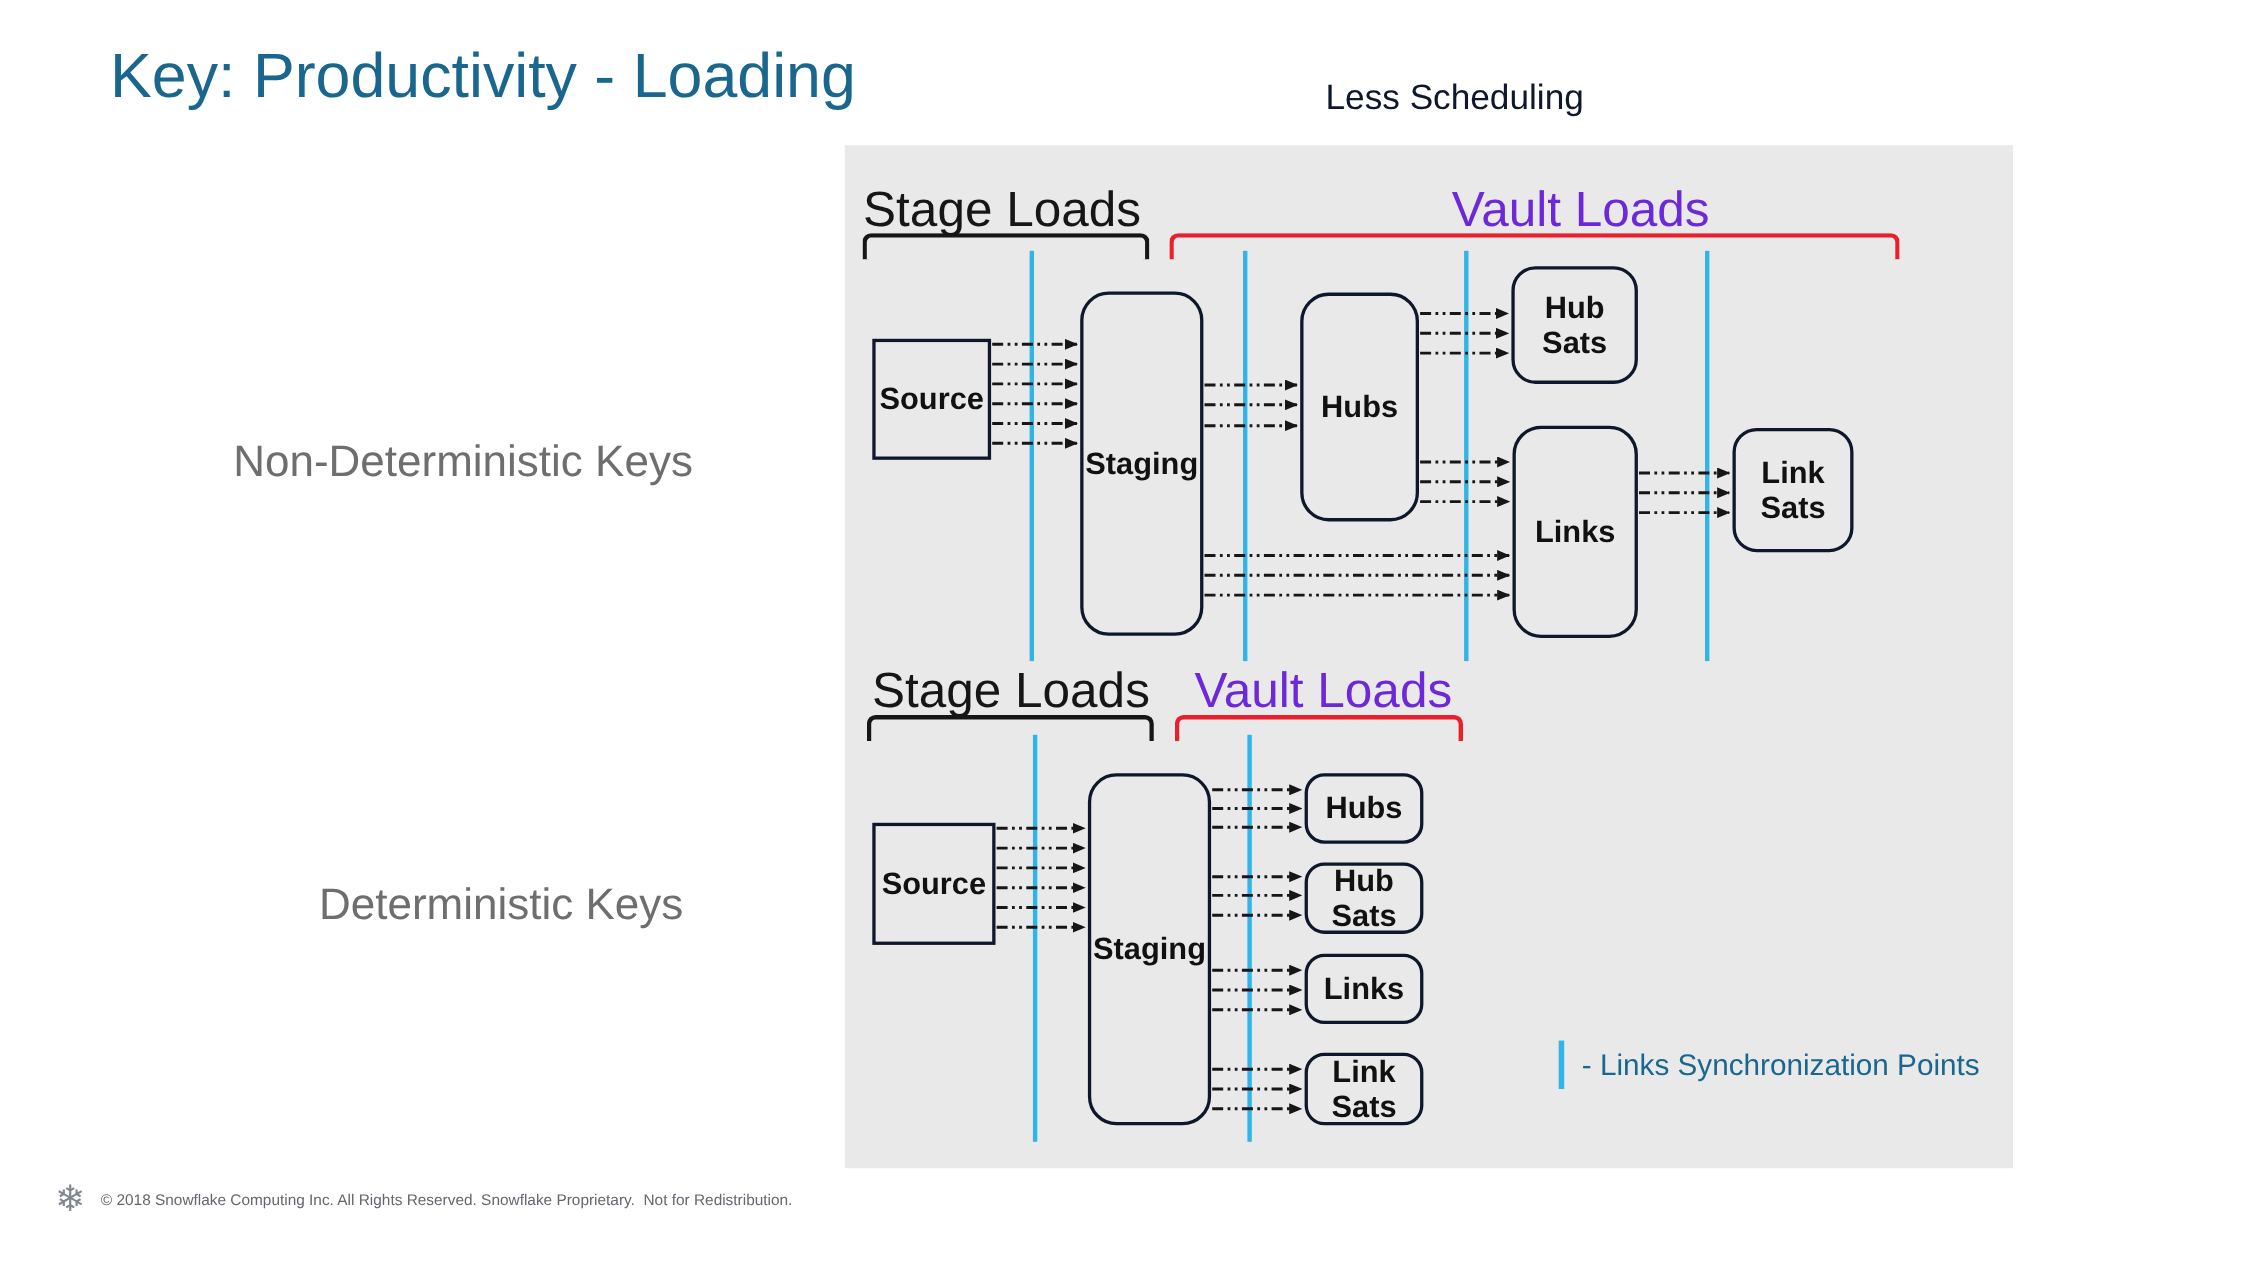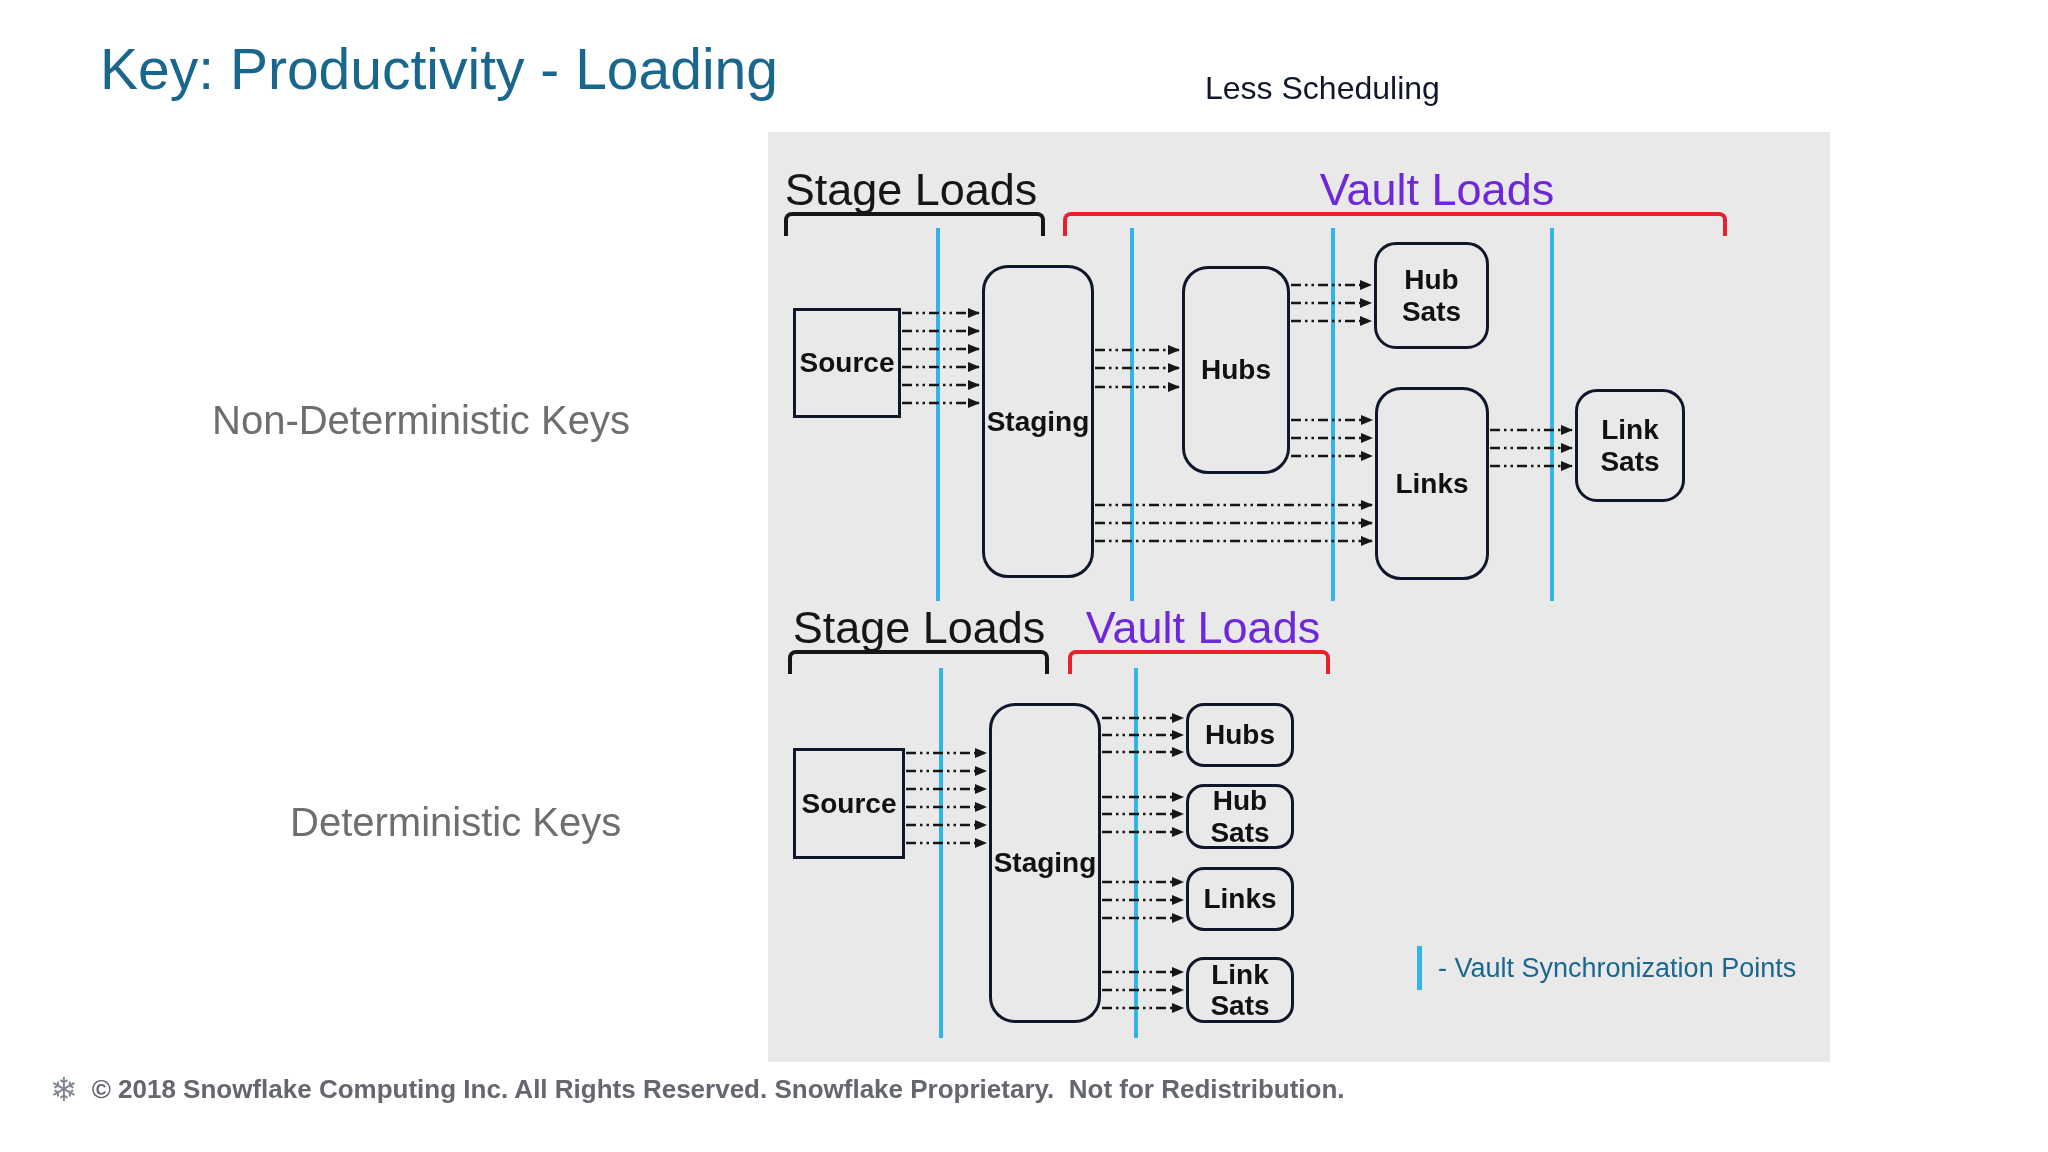--- a/index.html
+++ b/index.html
@@ -34,21 +34,21 @@
   }
   .r26{border-radius:26px;}
   .r22{border-radius:22px;}
   .r18{border-radius:18px;}
   #arrow-svg{left:0;top:0;z-index:2;pointer-events:none;}
   .legend{left:1417px;top:946px;display:flex;align-items:center;z-index:3;}
   .legend-bar{width:5px;height:44px;background:#2FB5E8;margin-right:16px;}
   .legend-text{font-size:27px;color:#19678F;white-space:pre;}
   .footer{left:50px;top:1070px;display:flex;align-items:center;z-index:3;}
   .snowflake{font-size:33px;color:#81868F;margin-right:14px;}
-  .footer-text{font-size:26px;color:#64676D;white-space:pre;font-weight:bold;}
+  .footer-text{font-size:14px;color:#64676D;white-space:pre;}
 </style>
 </head>
 <body>
 
 <div class="slide">
 
   <div class="abs title">Key: Productivity - Loading</div>
   <div class="abs subtitle">Less Scheduling</div>
 
   <div class="abs panel"></div>
@@ -136,21 +136,21 @@
         <line x1="1102" y1="900" x2="1183" y2="900" marker-end="url(#ah)"></line>
         <line x1="1102" y1="918" x2="1183" y2="918" marker-end="url(#ah)"></line>
         <line x1="1102" y1="972" x2="1183" y2="972" marker-end="url(#ah)"></line>
         <line x1="1102" y1="990" x2="1183" y2="990" marker-end="url(#ah)"></line>
         <line x1="1102" y1="1008" x2="1183" y2="1008" marker-end="url(#ah)"></line>
       </g>
   </svg>
 
   <div class="abs legend">
     <span class="legend-bar"></span>
-    <span class="legend-text">- Vault Synchronization Points</span>
+    <span class="legend-text">- Links Synchronization Points</span>
   </div>
 
   <div class="abs footer">
     <span class="snowflake">❄</span>
     <span class="footer-text">© 2018 Snowflake Computing Inc. All Rights Reserved. Snowflake Proprietary.  Not for Redistribution.</span>
   </div>
 
 </div>
 
 </body></html>

